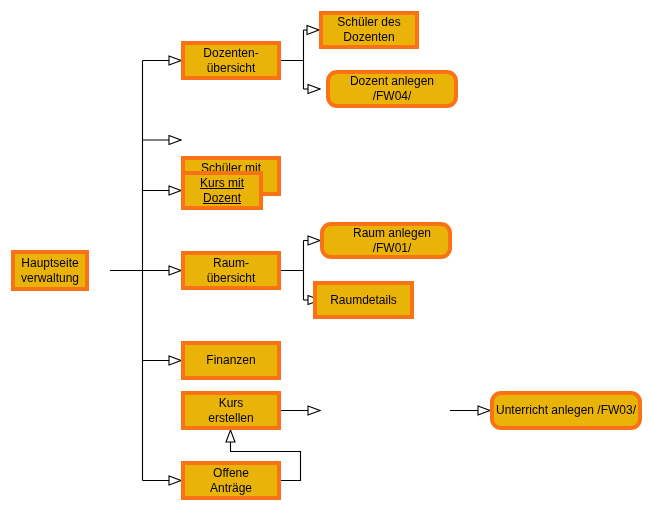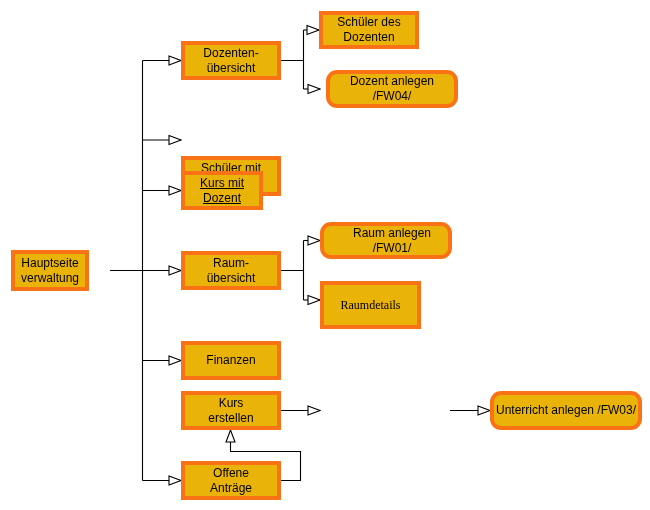--- a/index.html
+++ b/index.html
@@ -107,21 +107,21 @@
 
   <div class="node" style="left:181px; top:251px; width:100px; height:39px;">
     <span class="node-label">Raum-
 übersicht</span>
   </div>
 
   <div class="node rounded" style="left:320px; top:222px; width:132px; height:37px;padding-left:12px;">
     <span class="node-label">Raum anlegen /FW01/</span>
   </div>
 
-  <div class="node" style="left:320px; top:281px; width:101px; height:48px;font-family:Liberation Serif, serif;">
+  <div class="node" style="left:313px; top:281px; width:101px; height:38px;">
     <span class="node-label">Raumdetails</span>
   </div>
 
   <div class="node" style="left:181px; top:341px; width:100px; height:39px;">
     <span class="node-label">Finanzen</span>
   </div>
 
   <div class="node" style="left:181px; top:391px; width:100px; height:39px;">
     <span class="node-label">Kurs
 erstellen</span>

